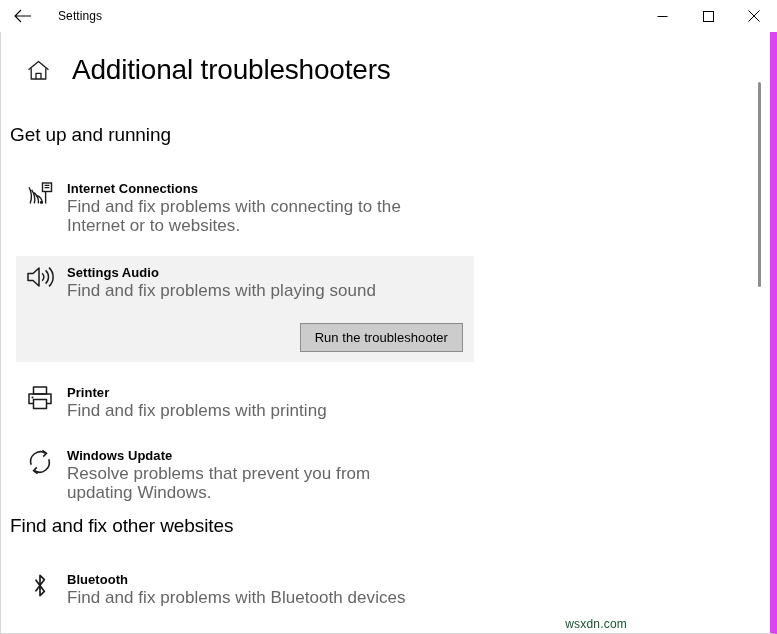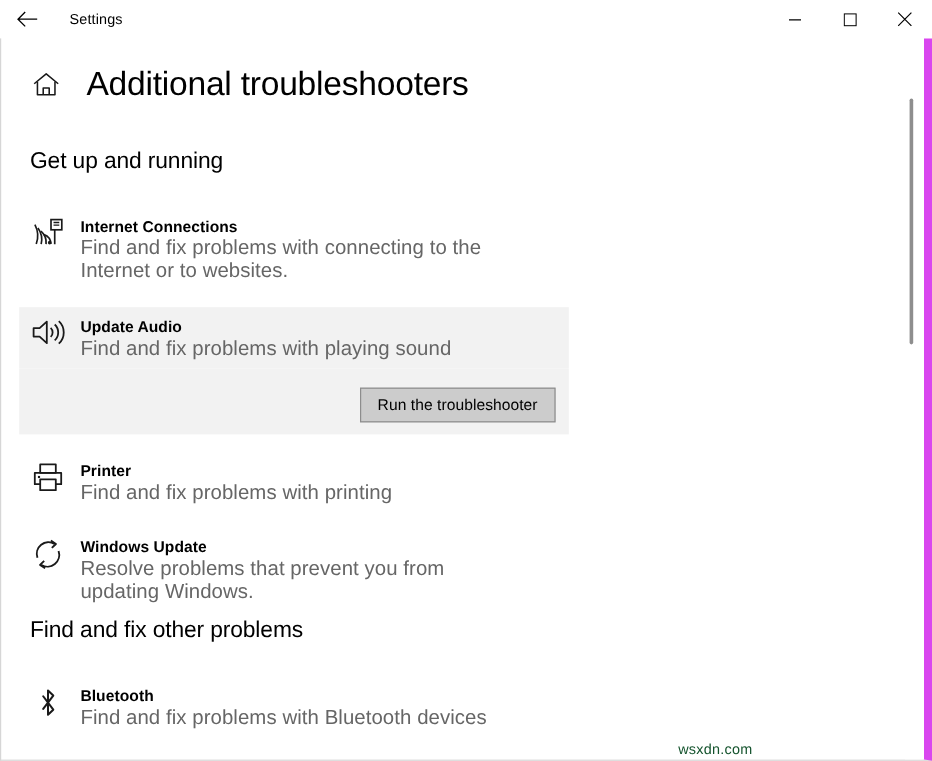--- a/index.html
+++ b/index.html
@@ -107,21 +107,21 @@
     margin-left: 19px;
     letter-spacing: -0.2px;
     white-space: nowrap;
   }
 
   
   .section-heading {
     font-size: 19px;
     font-weight: 400;
     color: #000000;
-    margin-left: 24px;
+    margin-left: 9px;
     letter-spacing: -0.1px;
   }
 
   
   .ts-list { position: absolute; left: 0; width: 480px; }
 
   .ts-item {
     position: relative;
     display: flex;
     padding: 7px 0 7px 0;
@@ -297,21 +297,21 @@
         <div class="ts-item selected">
           <div class="ts-icon">
             <svg width="30" height="26" viewBox="0 0 30 26">
               <path d="M3 9.5 L8 9.5 L14 4 L14 22 L8 16.5 L3 16.5 Z" fill="none" stroke="#1a1a1a" stroke-width="1.5" stroke-linejoin="round"></path>
               <path d="M17.2 9.2 A5.2 5.2 0 0 1 17.2 16.8" fill="none" stroke="#1a1a1a" stroke-width="1.5"></path>
               <path d="M20.6 6.4 A9 9 0 0 1 20.6 19.6" fill="none" stroke="#1a1a1a" stroke-width="1.5"></path>
               <path d="M24 3.6 A12.8 12.8 0 0 1 24 22.4" fill="none" stroke="#1a1a1a" stroke-width="1.5"></path>
             </svg>
           </div>
           <div class="ts-text">
-            <div class="ts-title">Update Audio</div>
+            <div class="ts-title">Settings Audio</div>
             <div class="ts-desc">Find and fix problems with playing sound</div>
           </div>
         </div>
         <div class="ts-item selected run-row" style="padding-top:16px;">
           <button class="run-btn">Run the troubleshooter</button>
         </div>
       </div>
 
       <div class="ts-item" style="margin-top:14px;">
         <div class="ts-icon">
@@ -337,21 +337,21 @@
             <path d="M12.6 26.6 L8.4 23.7 L11.8 20.4" fill="none" stroke="#1a1a1a" stroke-width="1.6" stroke-linejoin="round"></path>
           </svg>
         </div>
         <div class="ts-text">
           <div class="ts-title">Windows Update</div>
           <div class="ts-desc">Resolve problems that prevent you from updating Windows.</div>
         </div>
       </div>
     </div>
 
-    <div class="section-heading" style="position:absolute; top:483px;">Find and fix other problems</div>
+    <div class="section-heading" style="position:absolute; top:483px;">Find and fix other websites</div>
 
     <div class="ts-list" style="top:531px;">
       <div class="ts-item">
         <div class="ts-icon">
           <svg width="30" height="30" viewBox="0 0 30 30">
             <path d="M11 9.2 L19.4 20.4 L15 24.6 L15 4.4 L19.4 8.6 L11 19.8" fill="none" stroke="#1a1a1a" stroke-width="1.7" stroke-linejoin="round" stroke-linecap="round"></path>
           </svg>
         </div>
         <div class="ts-text">
           <div class="ts-title">Bluetooth</div>

